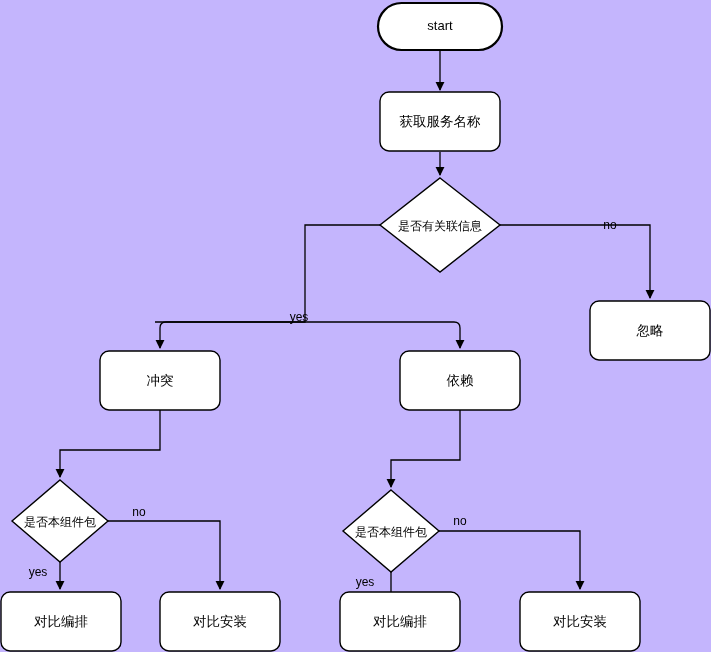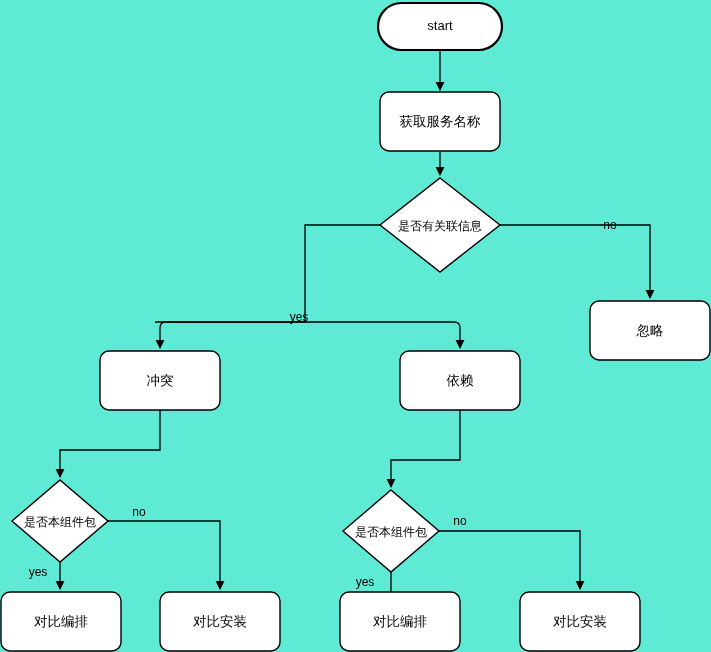--- a/index.html
+++ b/index.html
@@ -4,21 +4,21 @@
 <style>
   html, body {
     margin: 0;
     padding: 0;
     background: #ffffff;
   }
   #canvas {
     position: relative;
     width: 711px;
     height: 652px;
-    background: #5eead4;
+    background: #c4b5fd;
     overflow: hidden;
     font-family: "Liberation Sans", "DejaVu Sans", sans-serif;
   }
   svg#flow {
     display: block;
     width: 711px;
     height: 652px;
   }
   .shape-outline {
     fill: #ffffff;

